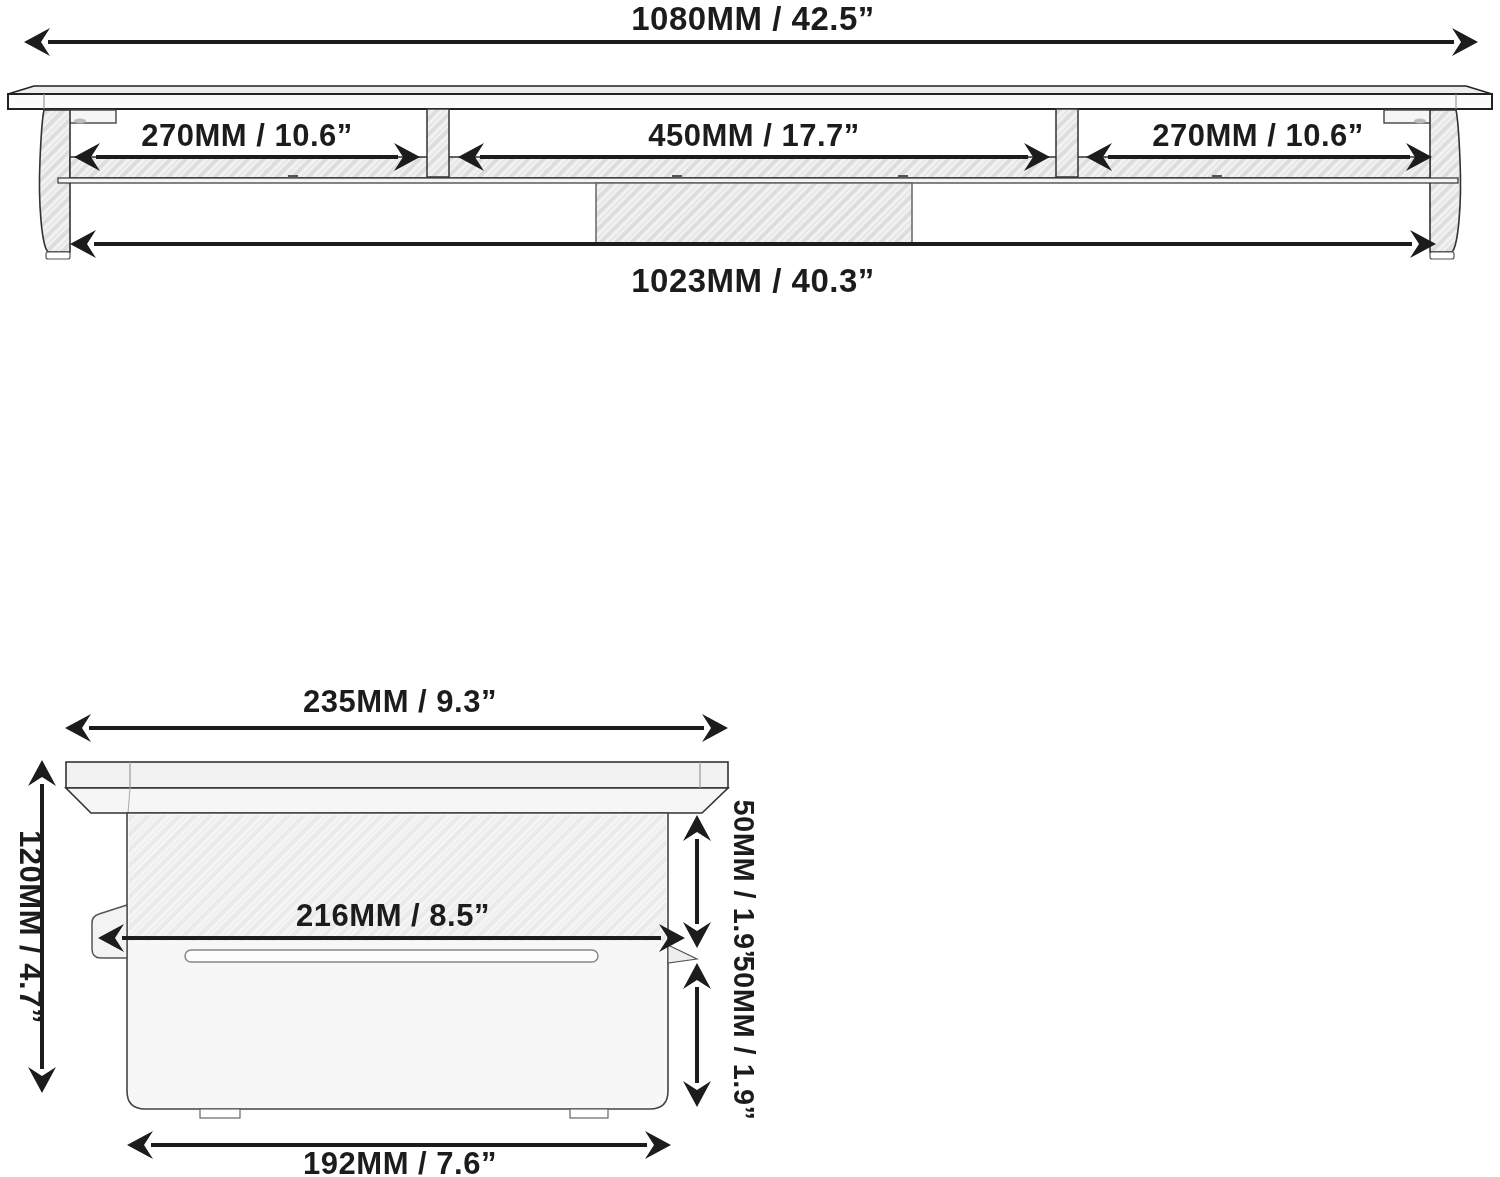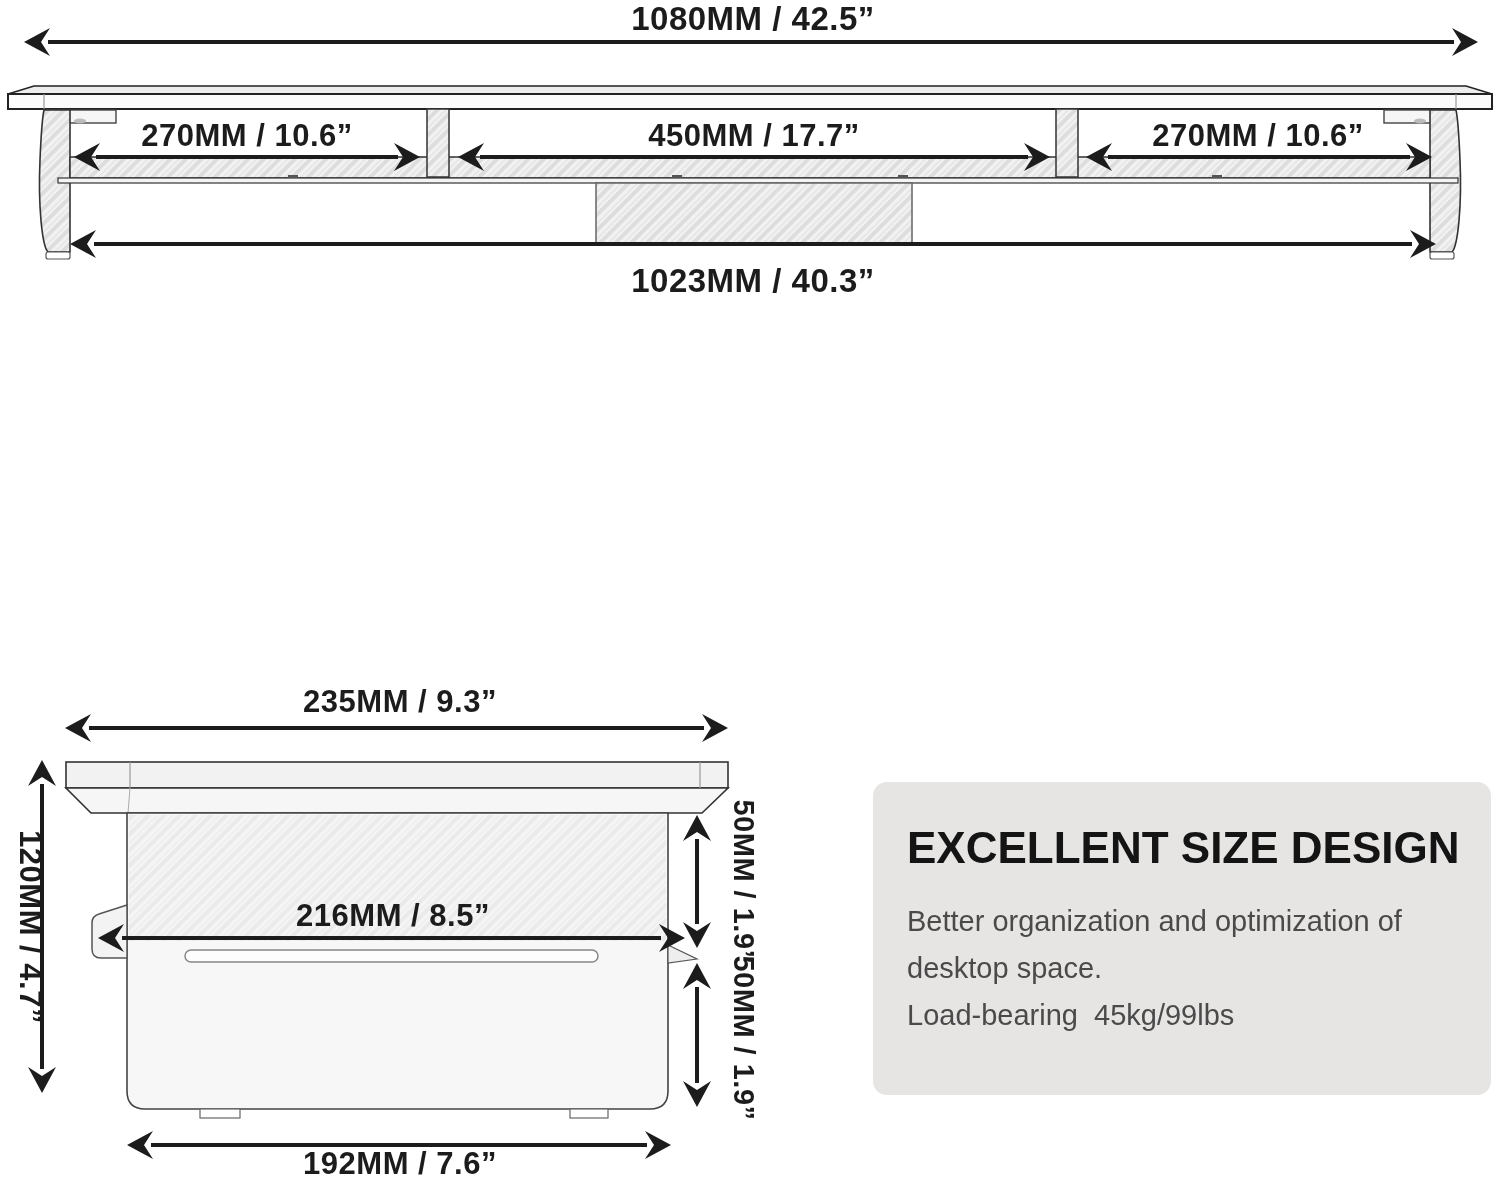--- a/index.html
+++ b/index.html
@@ -190,22 +190,14 @@
     </g>
 
     <g>
       <line x1="151" y1="495" x2="647" y2="495" stroke="#1c1c1c" stroke-width="4"></line>
       <path d="M127,495 L153,481 L144,495 L153,509 Z" fill="#1c1c1c"></path>
       <path d="M671,495 L645,481 L654,495 L645,509 Z" fill="#1c1c1c"></path>
       <text class="dim-label" x="400" y="524" font-size="31" text-anchor="middle">192MM / 7.6”</text>
     </g>
   </svg>
 
-  <div class="info-card">
-    <div class="card-title">EXCELLENT SIZE DESIGN</div>
-    <div class="card-body">
-      <div>Better organization and optimization of</div>
-      <div>desktop space.</div>
-      <div>Load-bearing  45kg/99lbs</div>
-    </div>
-  </div>
 
 </div>
 
 </body></html>

